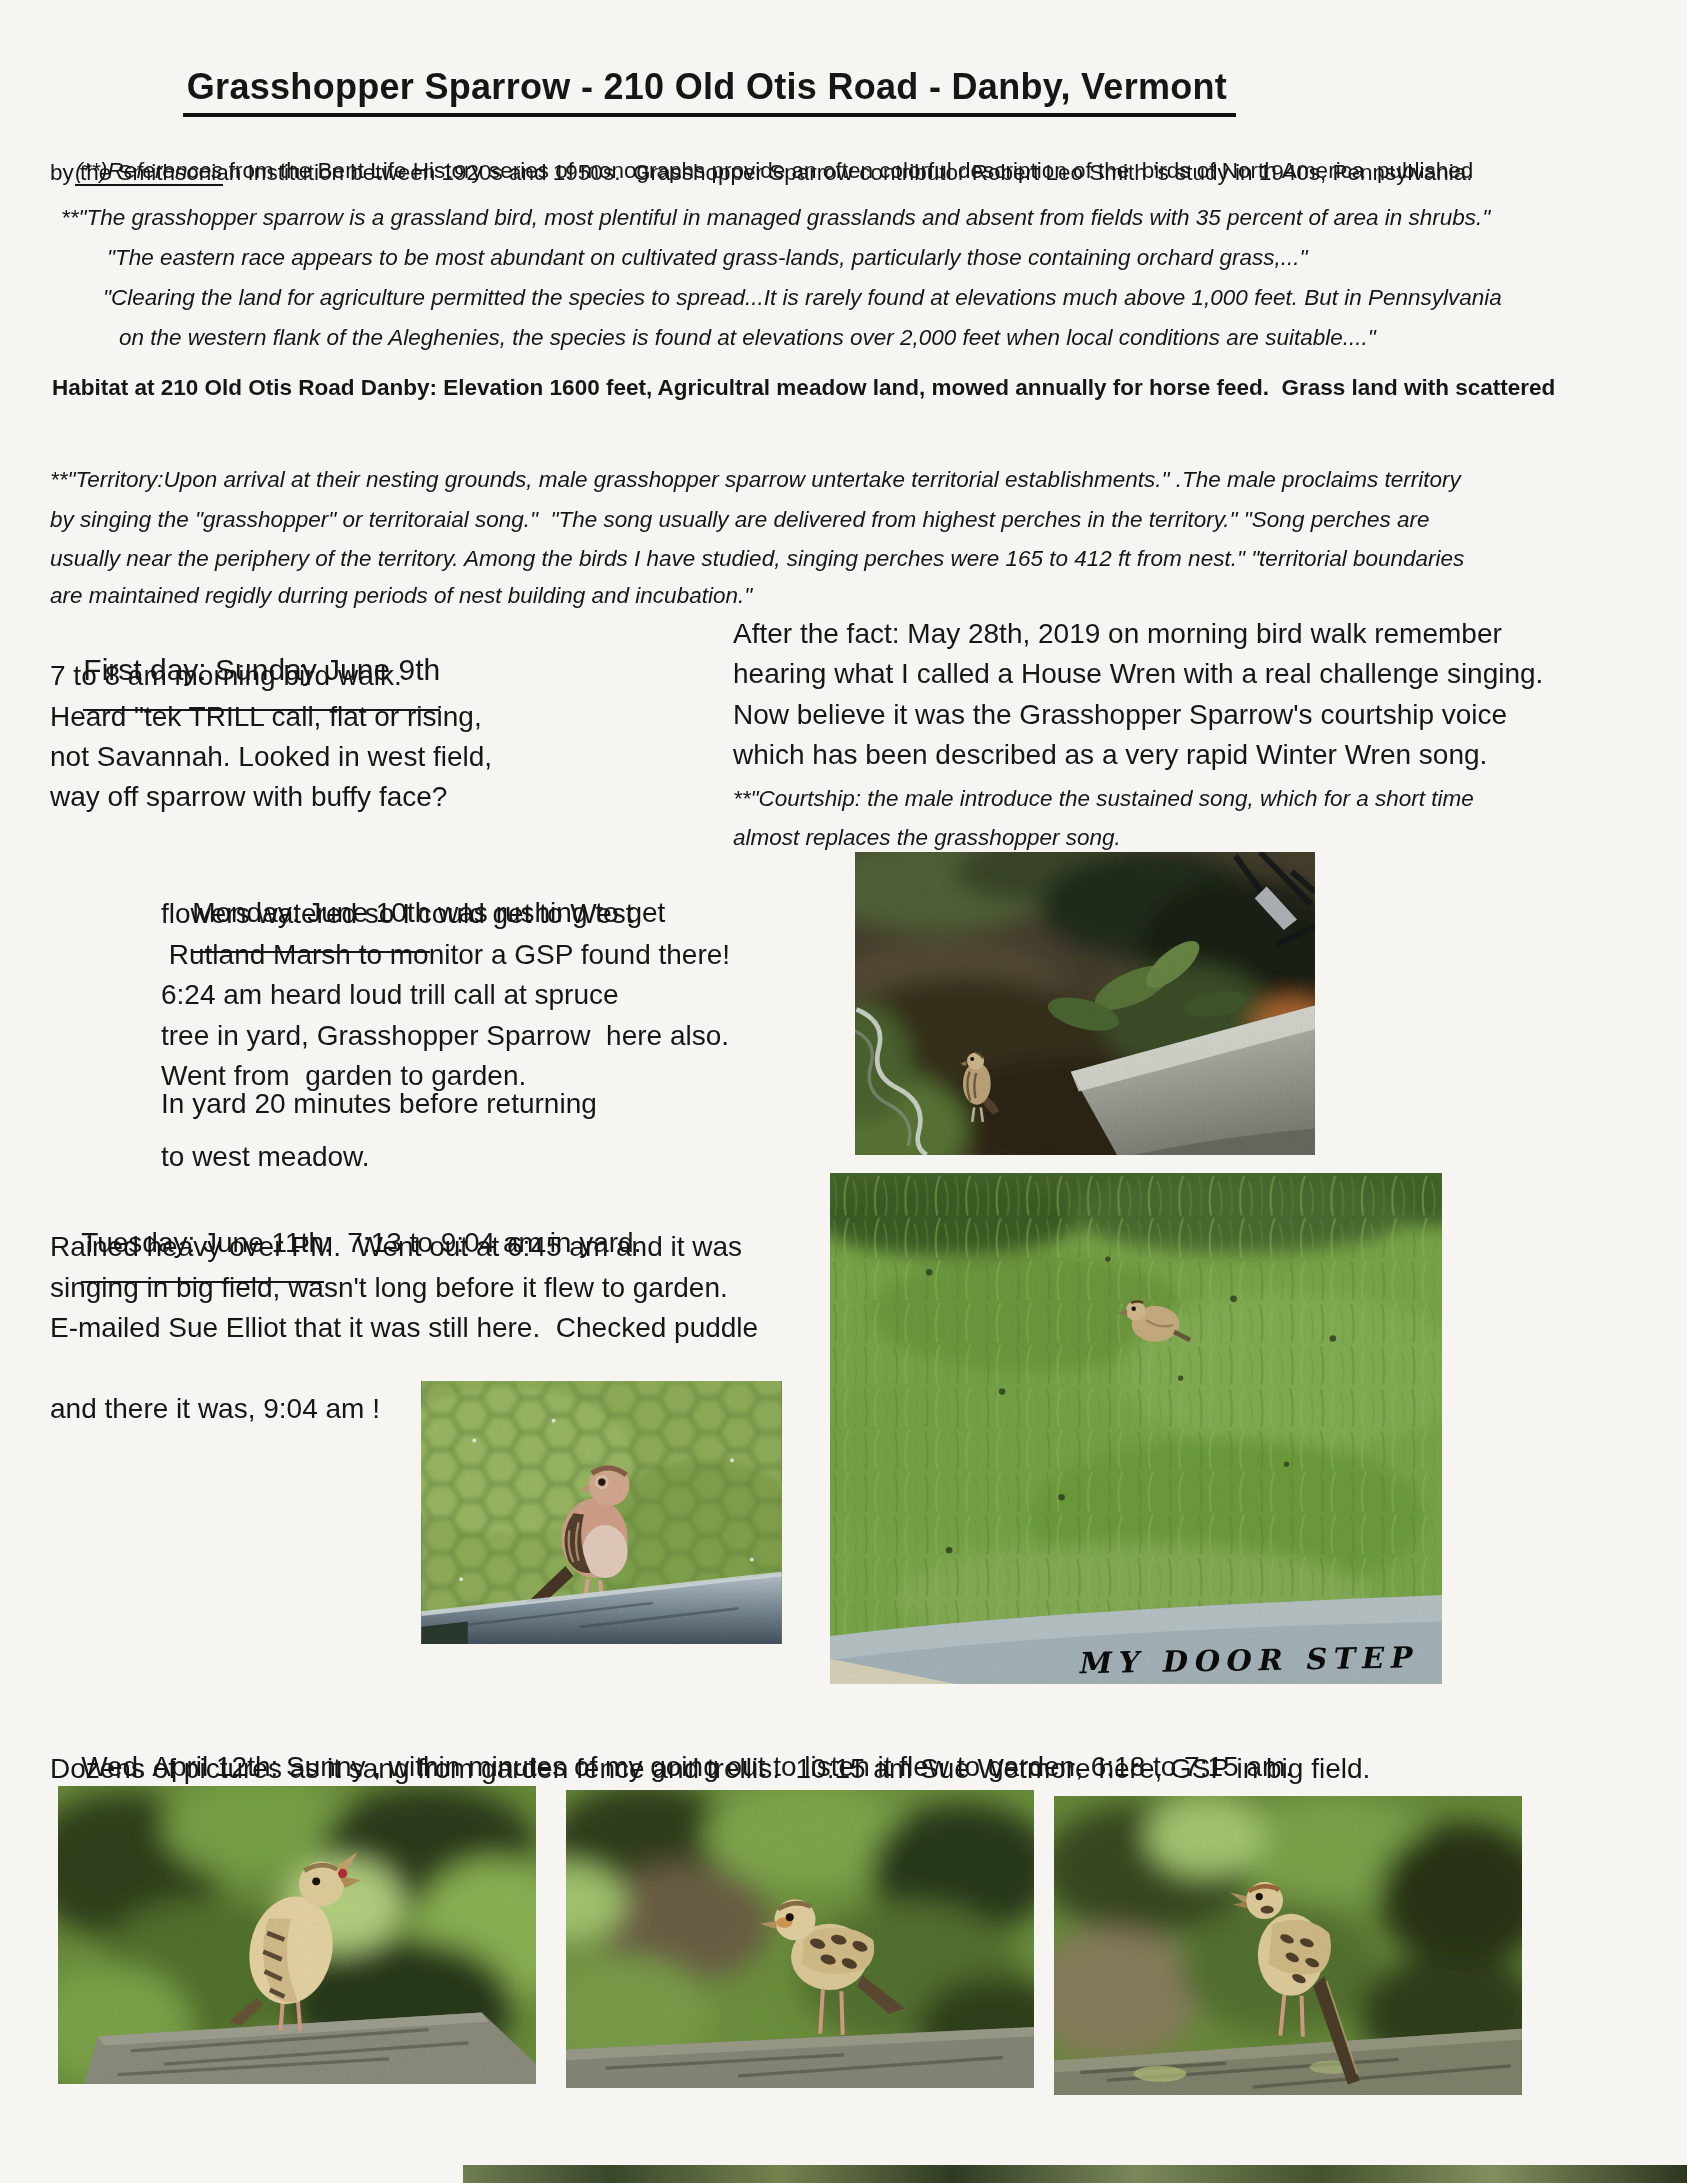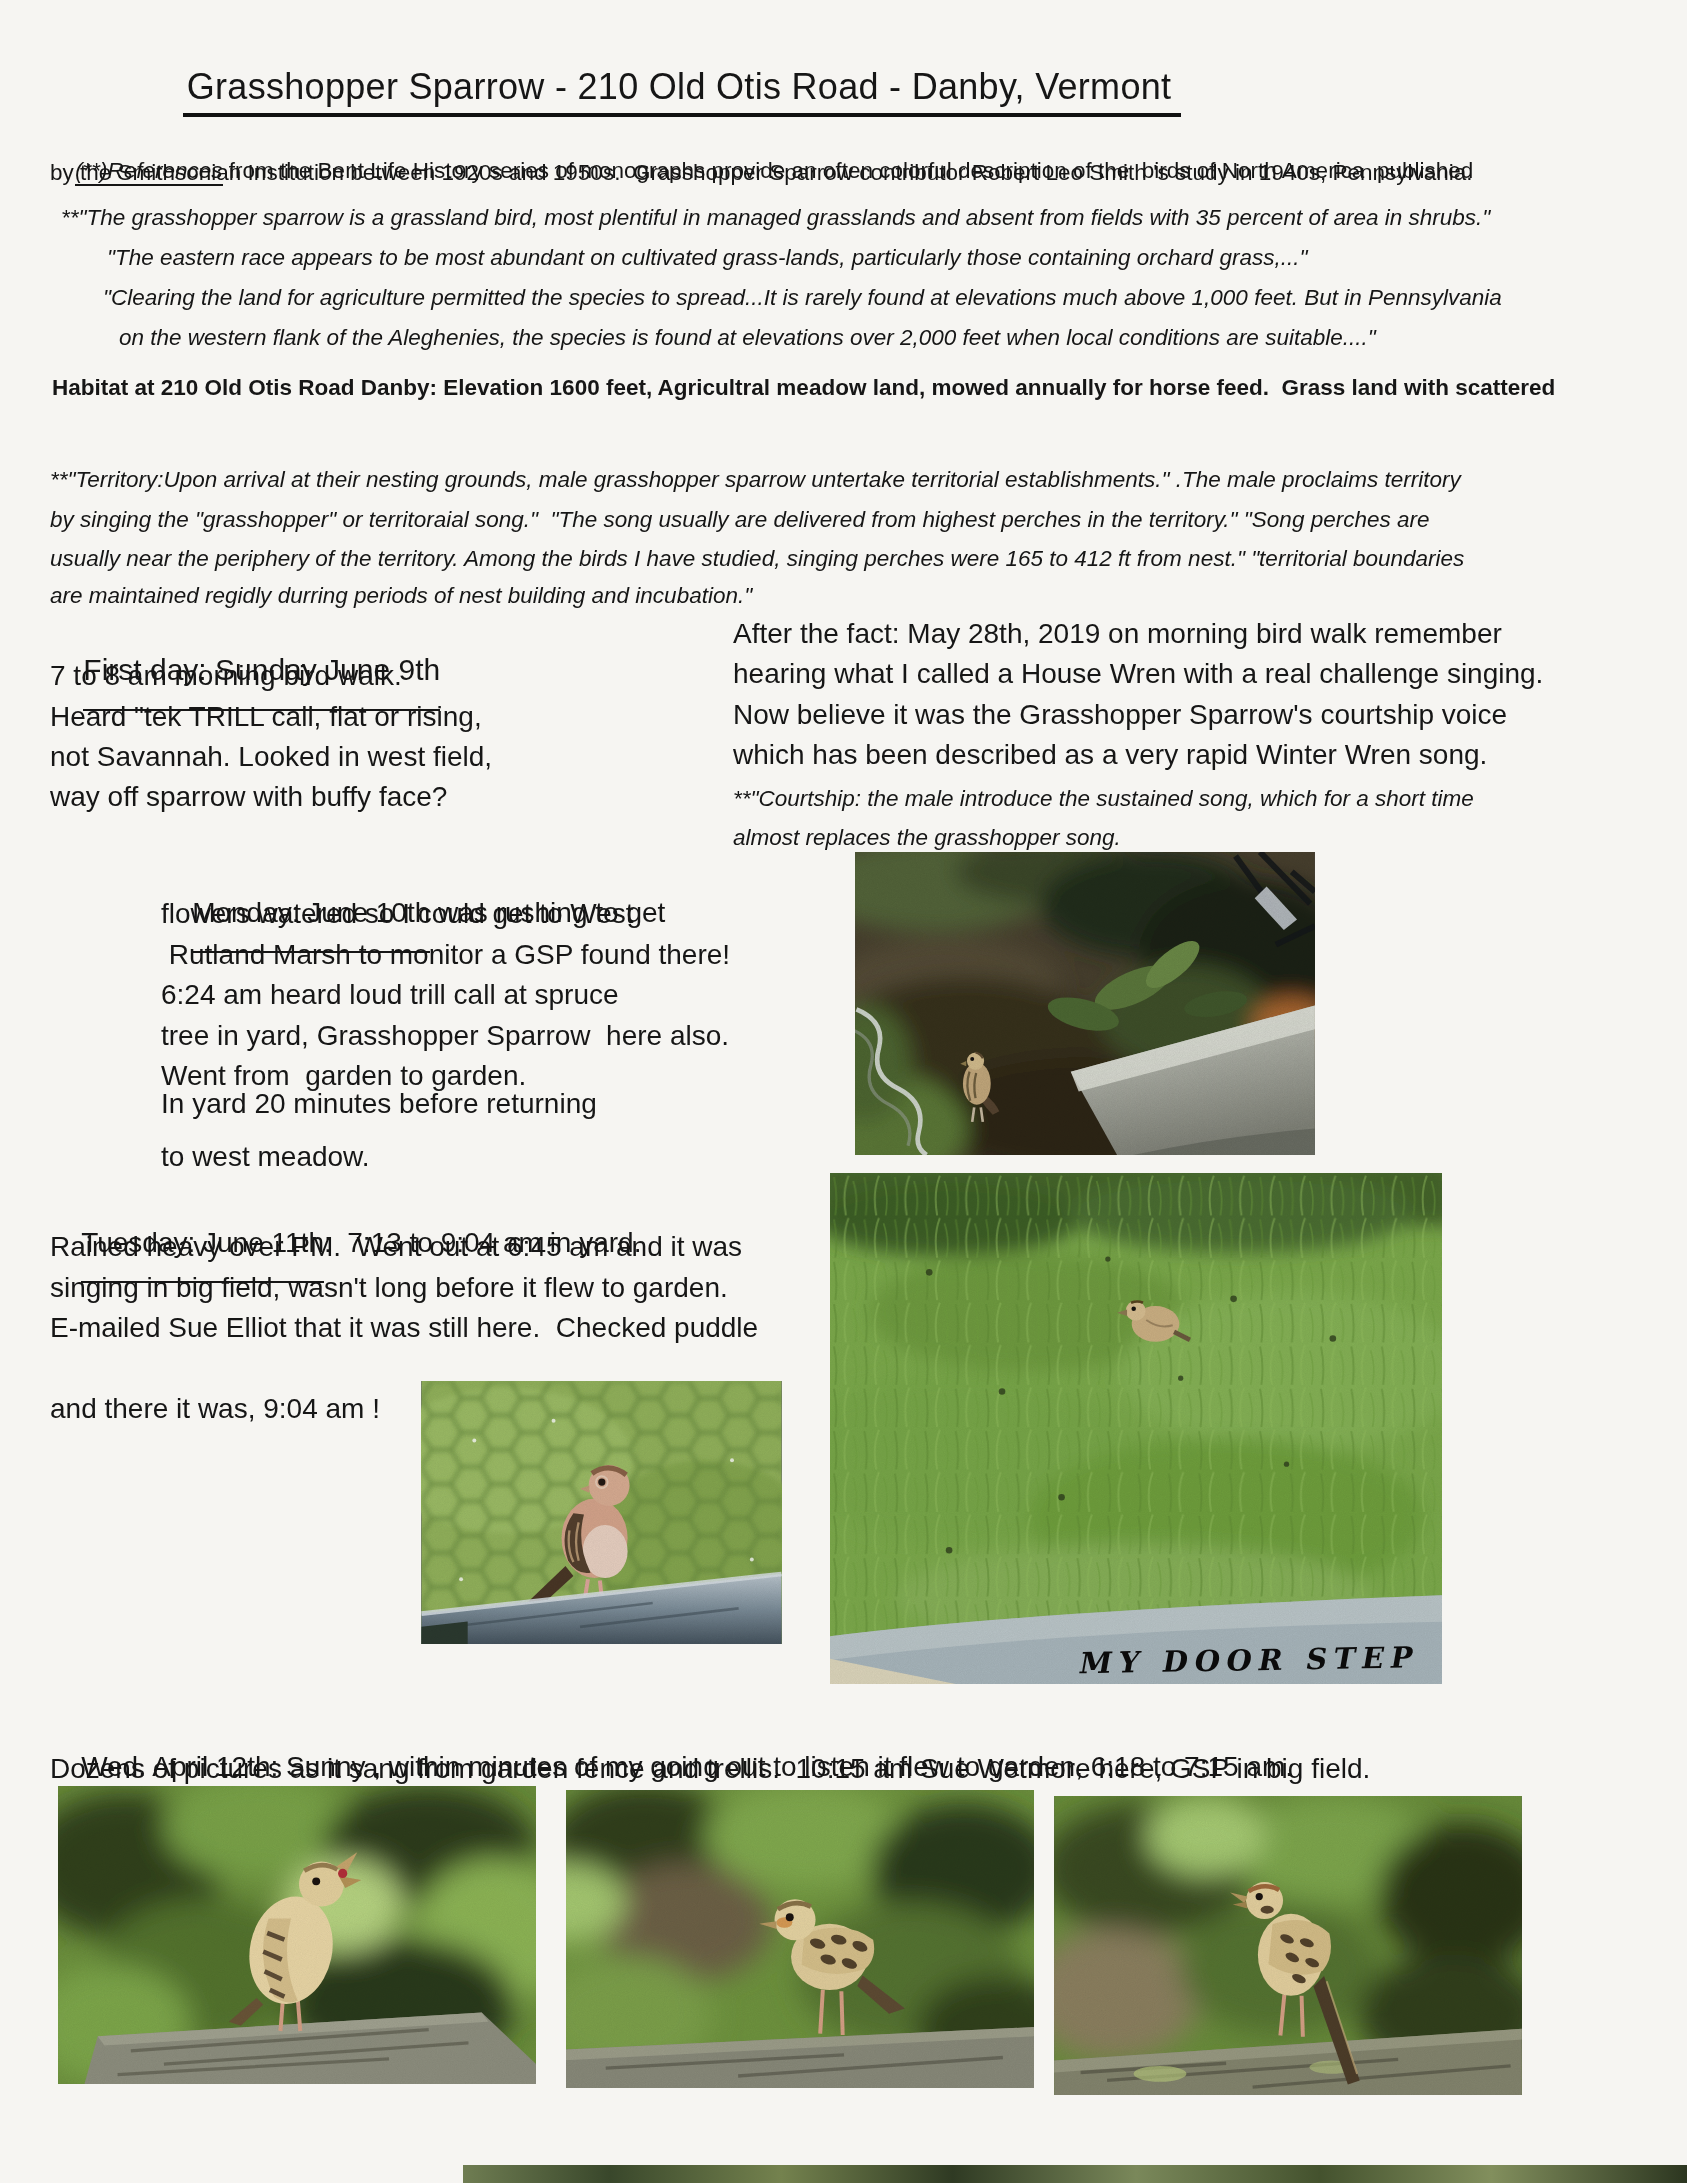--- a/index.html
+++ b/index.html
@@ -8,21 +8,21 @@
         font-family:"Liberation Sans",sans-serif;color:#161616;overflow:hidden}
   .abs{position:absolute;white-space:pre}
   .t34{font-size:22.5px;line-height:40px}
   .t42{font-size:28px;line-height:40px}
   .t44{font-size:30px;line-height:42px}
   .it{font-style:italic}
   .b{font-weight:bold}
   .u{border-bottom:2px solid #161616;padding-bottom:0.7px}
   .hu{display:inline-block;border-bottom:2.6px solid #161616;padding-bottom:18px;margin-bottom:-4.6px}
   .title-wrap{left:171px;top:54px}
-  .title-text{display:inline-block;font-size:36px;font-weight:normal;
+  .title-text{display:inline-block;font-size:36px;font-weight:bold;
               border-bottom:4px solid #111;padding:0 9.3px 5.3px 4px;letter-spacing:0.3px}
   .photo{position:absolute;overflow:hidden;background:#667}
   .photo svg{display:block}
   .pagestrip{position:absolute;left:463px;top:2165px;width:1224px;height:18.5px;
      background:linear-gradient(90deg,#6f7d52,#39472b 12%,#74824e 26%,#2f3a23 40%,#7a885a 55%,#44522e 70%,#828f5d 84%,#2c3620)}
 </style>
 </head>
 <body>
 
 <div class="page">

